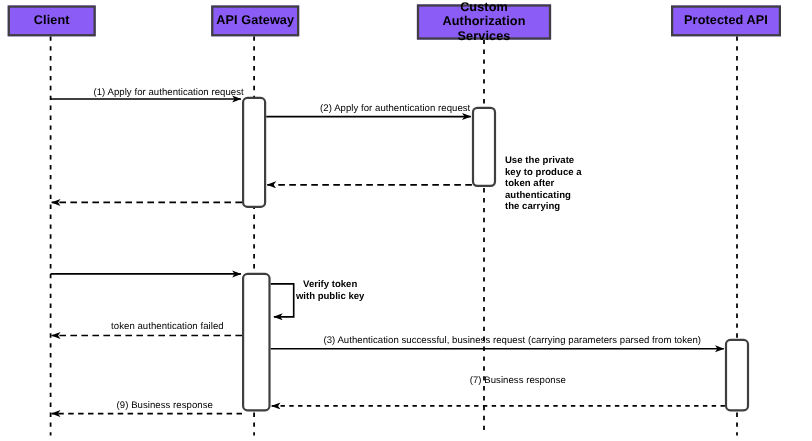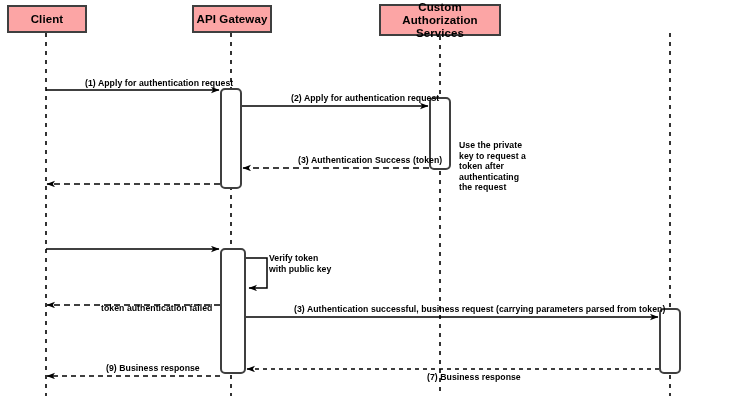--- a/index.html
+++ b/index.html
@@ -23,42 +23,42 @@
     position: absolute;
     left: 0;
     top: 0;
     width: 738px;
     height: 401px;
   }
   .lifeline-head {
     position: absolute;
     box-sizing: border-box;
     border: 2px solid #3f3f3f;
-    background: #fca5a5;
+    background: #8b5cf6;
     display: flex;
     align-items: center;
     justify-content: center;
     text-align: center;
     font-size: 11.5px;
     font-weight: bold;
     line-height: 13px;
     color: #000000;
     letter-spacing: 0.1px;
   }
   .activation {
     position: absolute;
     box-sizing: border-box;
     border: 2px solid #3f3f3f;
     background: #ffffff;
     border-radius: 5px;
   }
   .msg-label {
     position: absolute;
     font-size: 8.7px;
-    font-weight: bold;
+    font-weight: normal;
     line-height: 10px;
     color: #000000;
     white-space: nowrap;
     letter-spacing: 0.05px;
     padding-left: 21px;
   }
   .note-text {
     position: absolute;
     font-size: 8.7px;
     font-weight: bold;
@@ -127,40 +127,42 @@
   </div>
 
   <div class="lifeline-head" style="left:192px; top:5px; width:80px; height:28px;">
     <span>API Gateway</span>
   </div>
 
   <div class="lifeline-head" style="left:379px; top:4px; width:122px; height:32px;">
     <span>Custom Authorization Services</span>
   </div>
 
+  <div class="lifeline-head" style="left:610px; top:5px; width:100px; height:28px;">
+    <span>Protected API</span>
+  </div>
 
   <div class="activation" style="left:220px; top:88px; width:22px; height:101px;"></div>
   <div class="activation" style="left:429px; top:97px; width:22px; height:73px;"></div>
   <div class="activation" style="left:220px; top:248px; width:26px; height:126px;"></div>
   <div class="activation" style="left:659px; top:308px; width:22px; height:66px;"></div>
 
   <div class="msg-label" style="left:64px; top:78px;">(1) Apply for authentication request</div>
   <div class="msg-label" style="left:270px; top:93px;">(2) Apply for authentication request</div>
-  <div class="msg-label" style="left:277px; top:155px;">(3) Authentication Success (token)</div>
-  <div class="msg-label" style="left:80px; top:291px;margin-top:12px;">token authentication failed</div>
+  <div class="msg-label" style="left:80px; top:291px;">token authentication failed</div>
   <div class="msg-label" style="left:273px; top:304px;">(3) Authentication successful, business request (carrying parameters parsed from token)</div>
-  <div class="msg-label" style="left:406px; top:372px;">(7) Business response</div>
+  <div class="msg-label" style="left:406px; top:340px;">(7) Business response</div>
   <div class="msg-label" style="left:85px; top:363px;">(9) Business response</div>
 
-  <div class="self-label" style="left:269px; top:253px;">
+  <div class="self-label" style="left:269px; top:253px;text-align:center;">
     <div>Verify token</div>
     <div>with public key</div>
   </div>
 
   <div class="note-text" style="left:459px; top:104px;margin-top:36px;">
     <div>Use the private</div>
-    <div>key to request a</div>
+    <div>key to produce a</div>
     <div>token after</div>
     <div>authenticating</div>
-    <div>the request</div>
+    <div>the carrying</div>
   </div>
 
 </div>
 
 </body></html>

